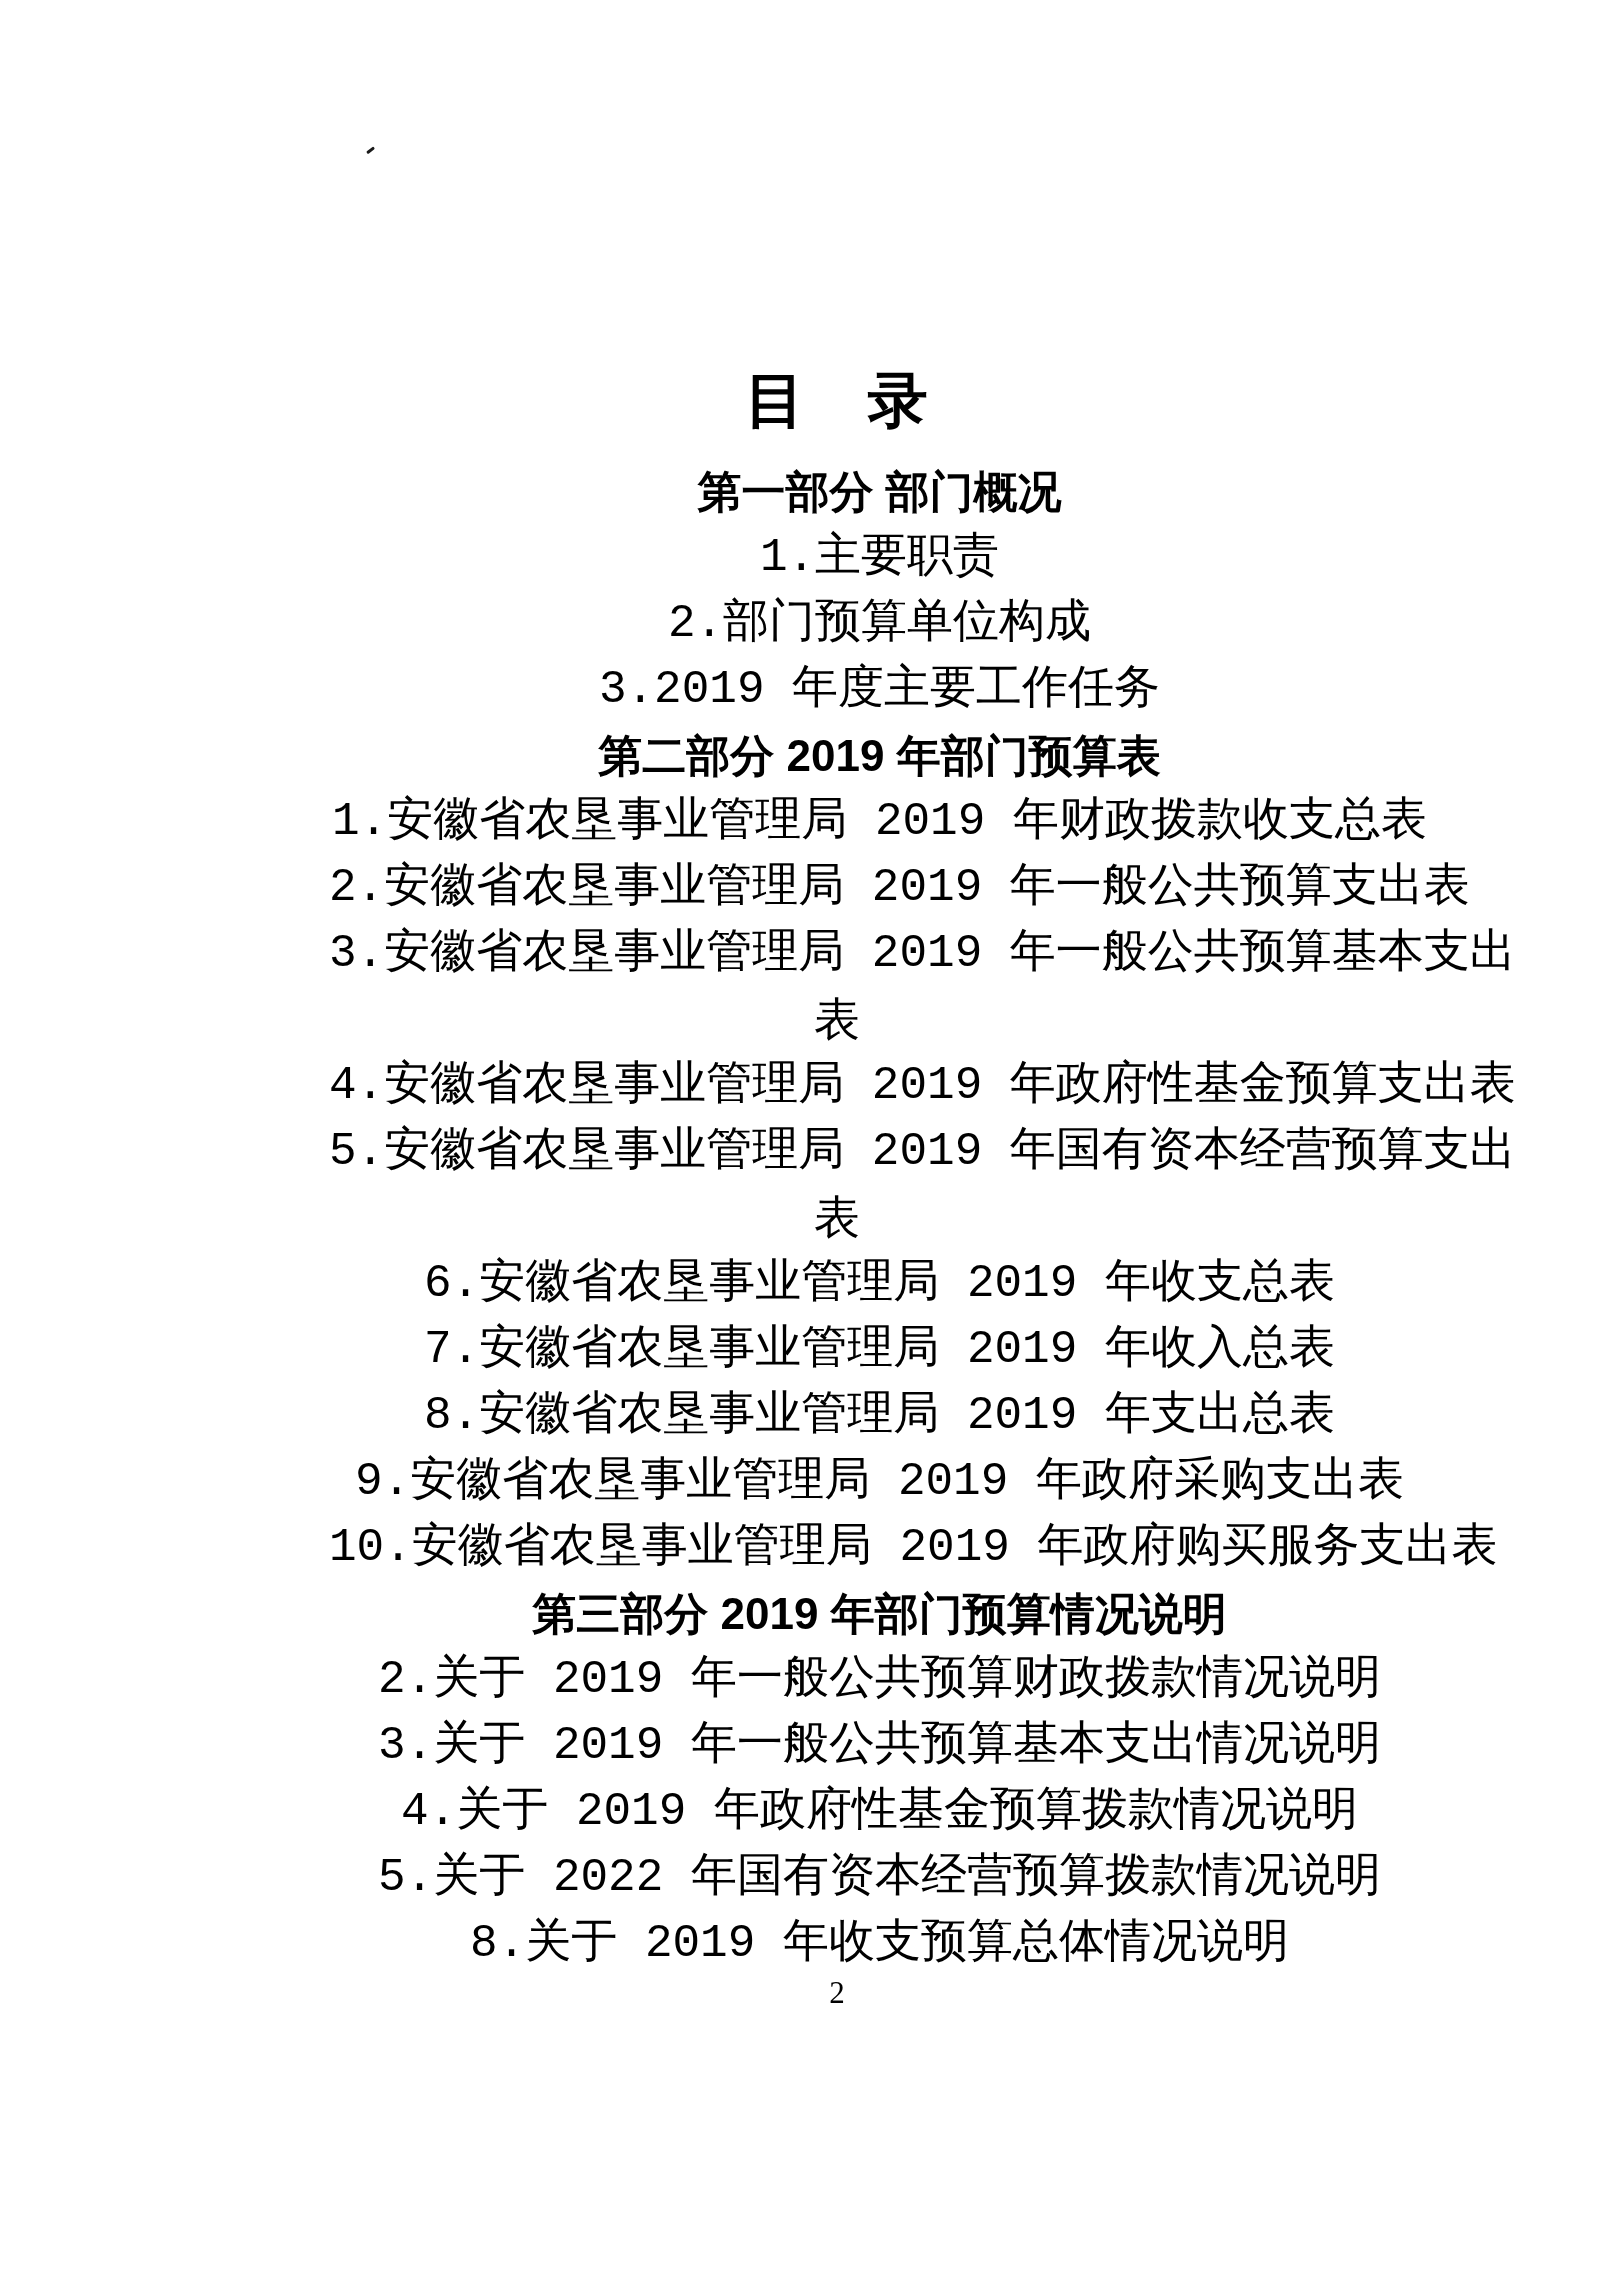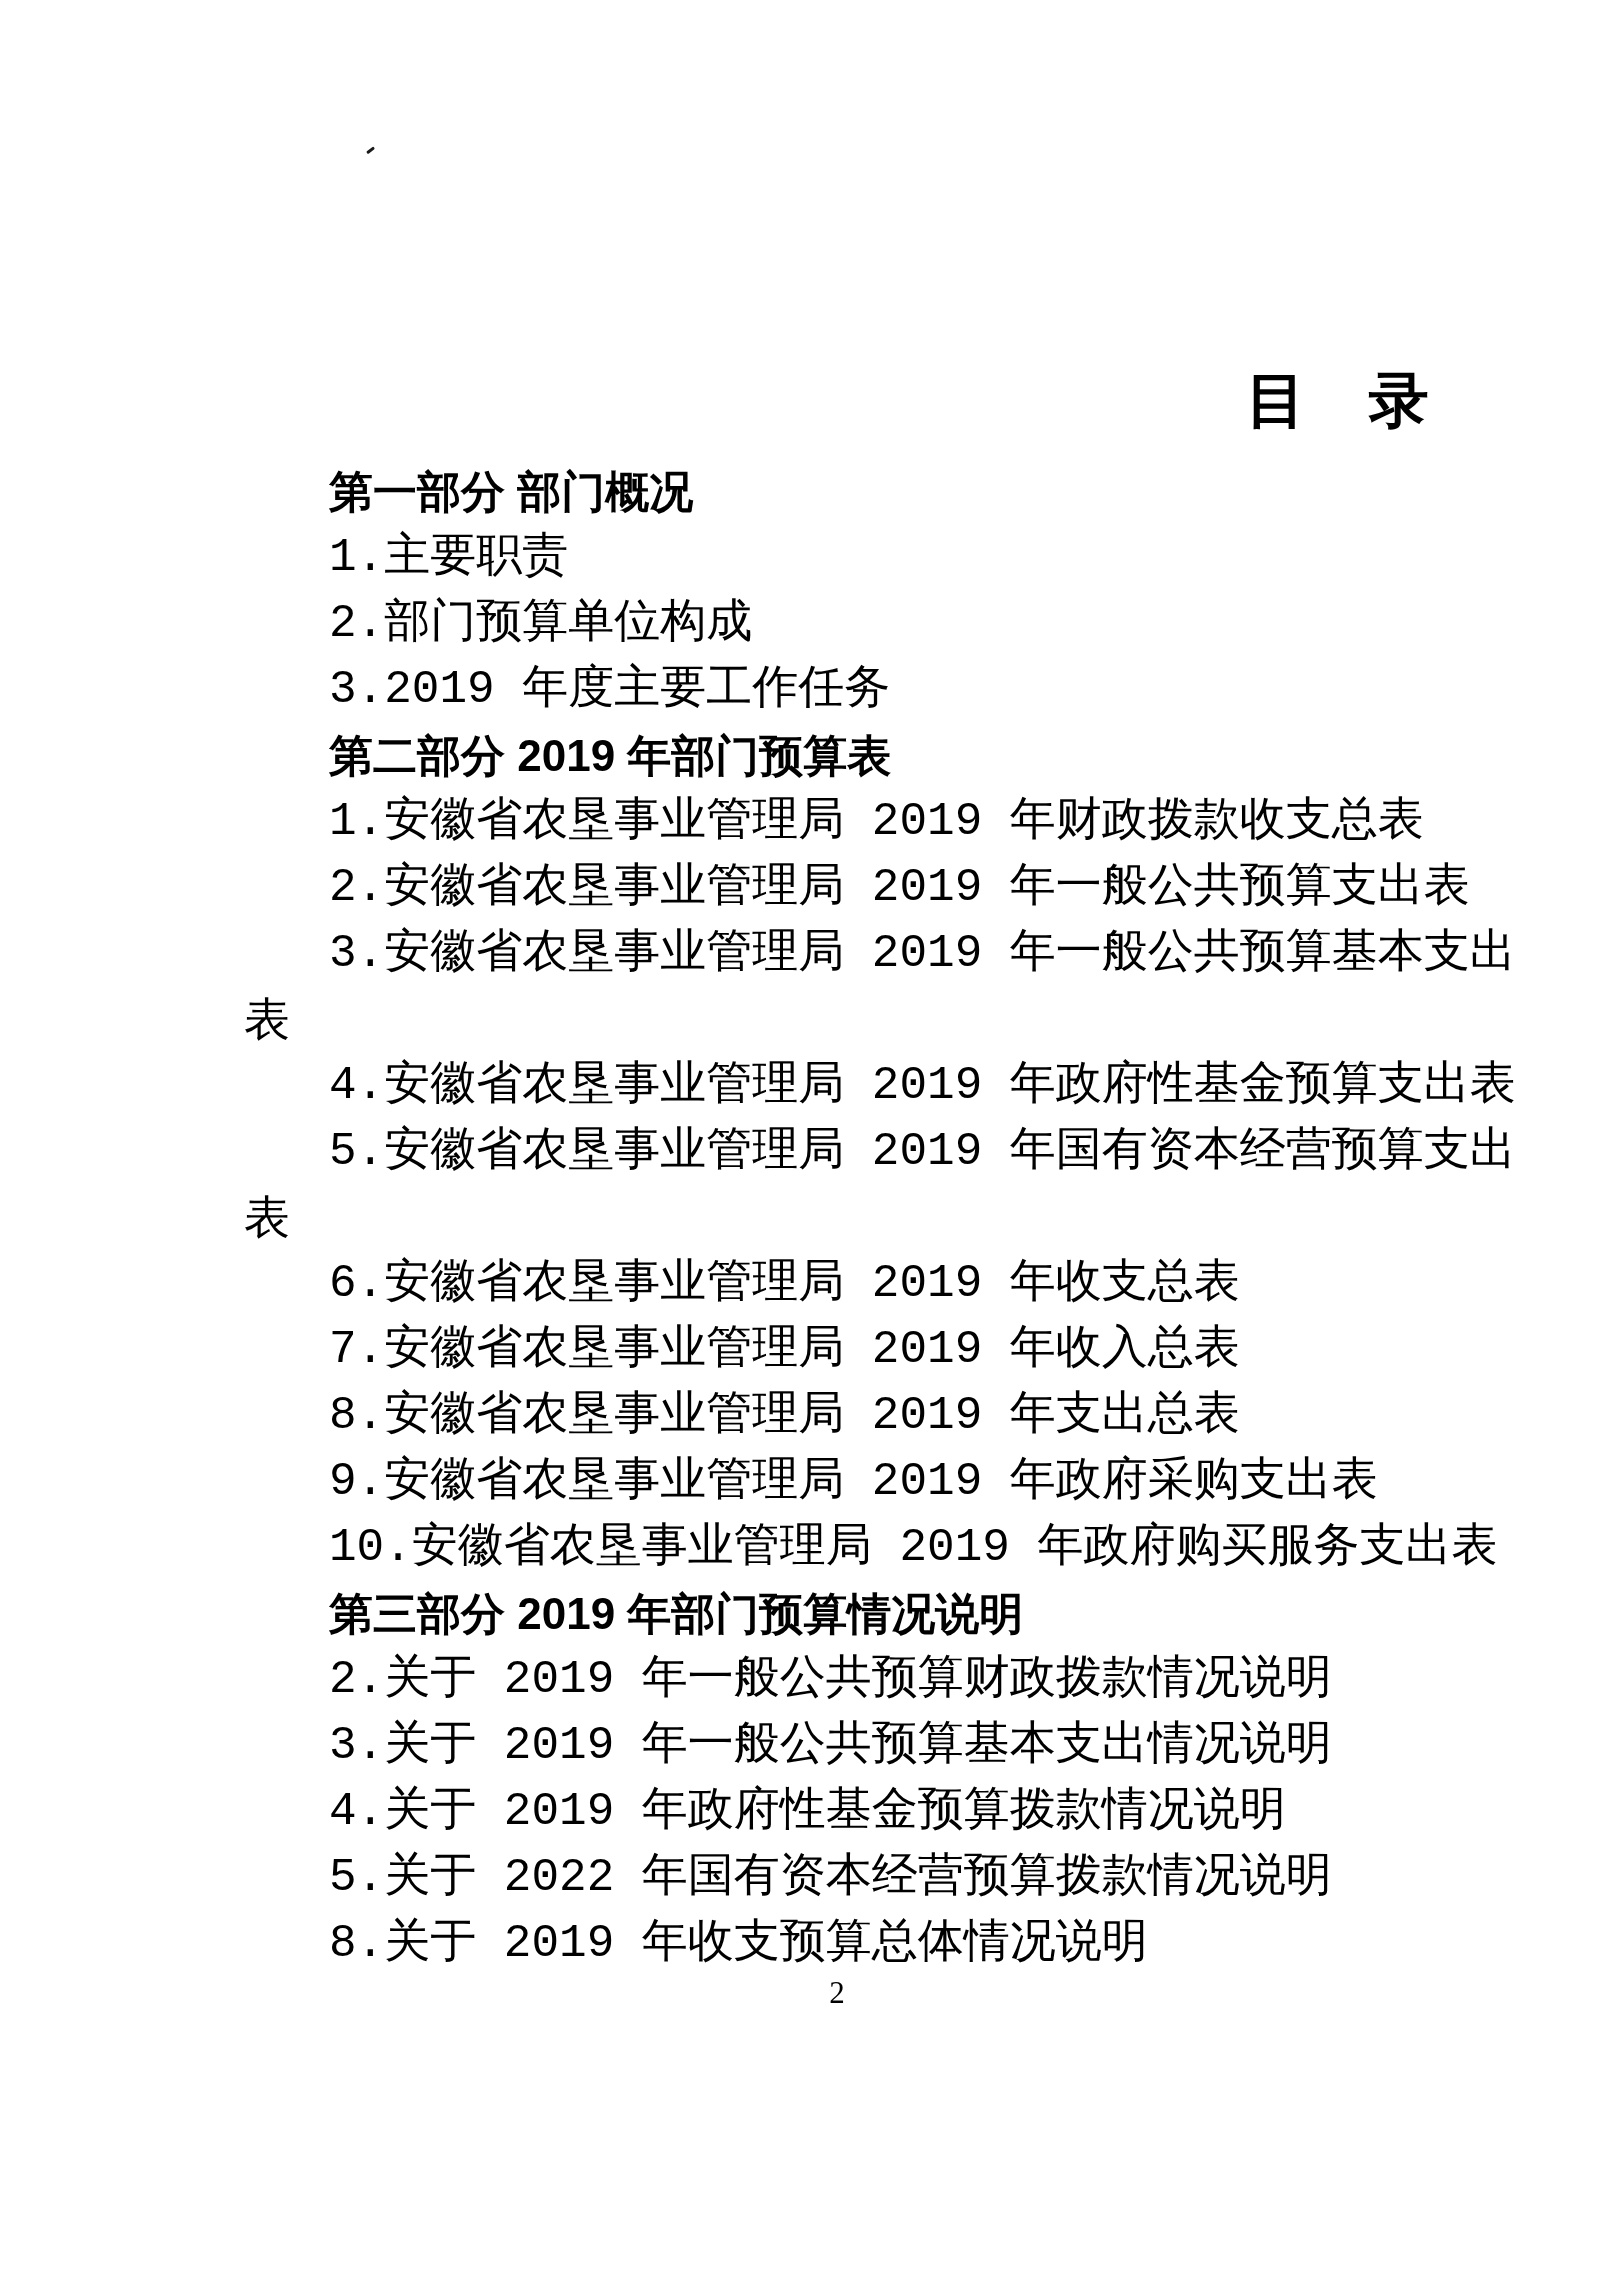--- a/index.html
+++ b/index.html
@@ -24,32 +24,33 @@
     border-radius: 1.3px;
   }
   .content {
     position: absolute;
     left: 244px;
     right: 186px;
     top: 362px;
   }
   .doc-title {
     margin: 0 0 19.5px 0;
-    text-align: right;
+    text-align: center;
     font-family: "Liberation Sans", "DejaVu Sans", sans-serif;
     font-weight: bold;
     font-size: 60px;
     line-height: 77px;
     letter-spacing: 1.3px;
     white-space: nowrap;
   }
   .line {
     line-height: 66px;
     white-space: nowrap;
     font-size: 46px;
+    text-align: center;
   }
   .line.heading {
     font-family: "Liberation Sans", "DejaVu Sans", sans-serif;
     font-weight: bold;
     font-size: 44px;
     text-indent: 85px;
   }
   .line.item {
     font-family: Liberation Mono, monospace;
     text-indent: 85px;

